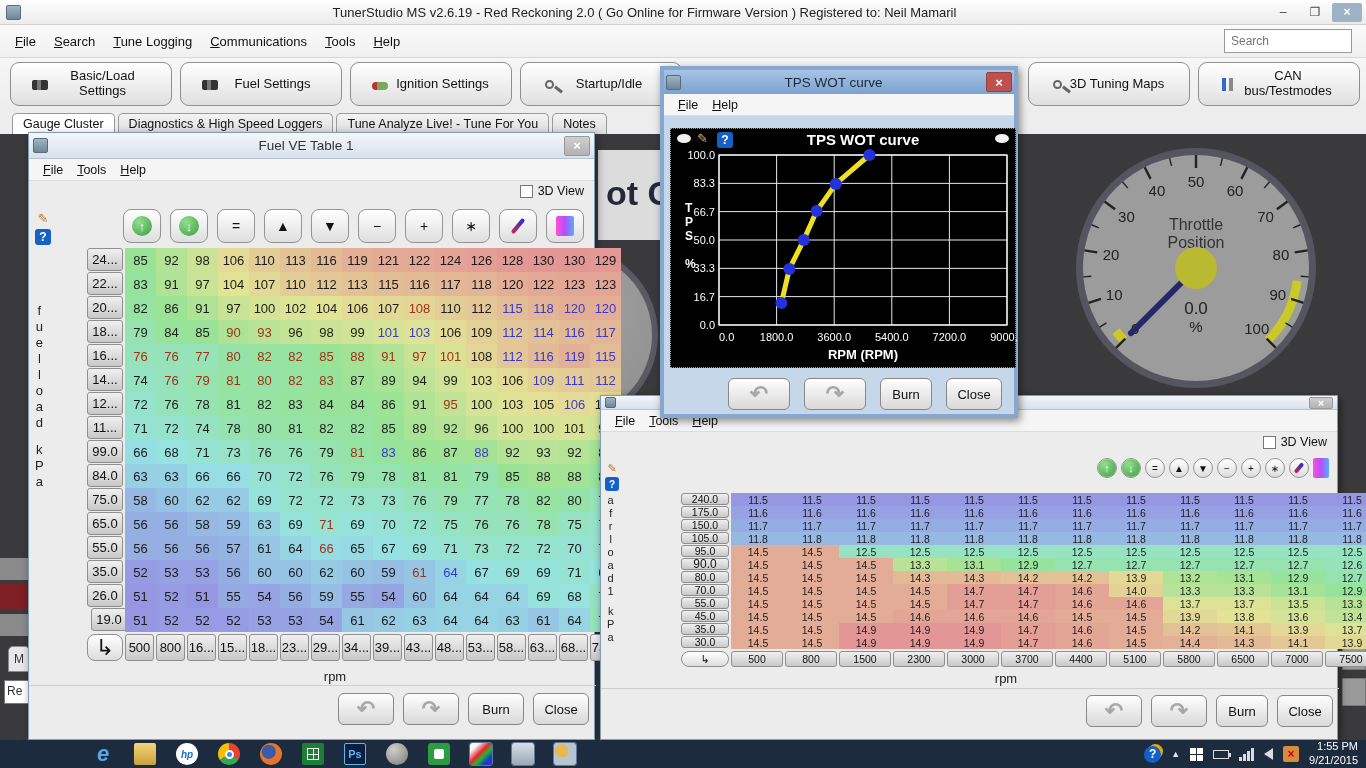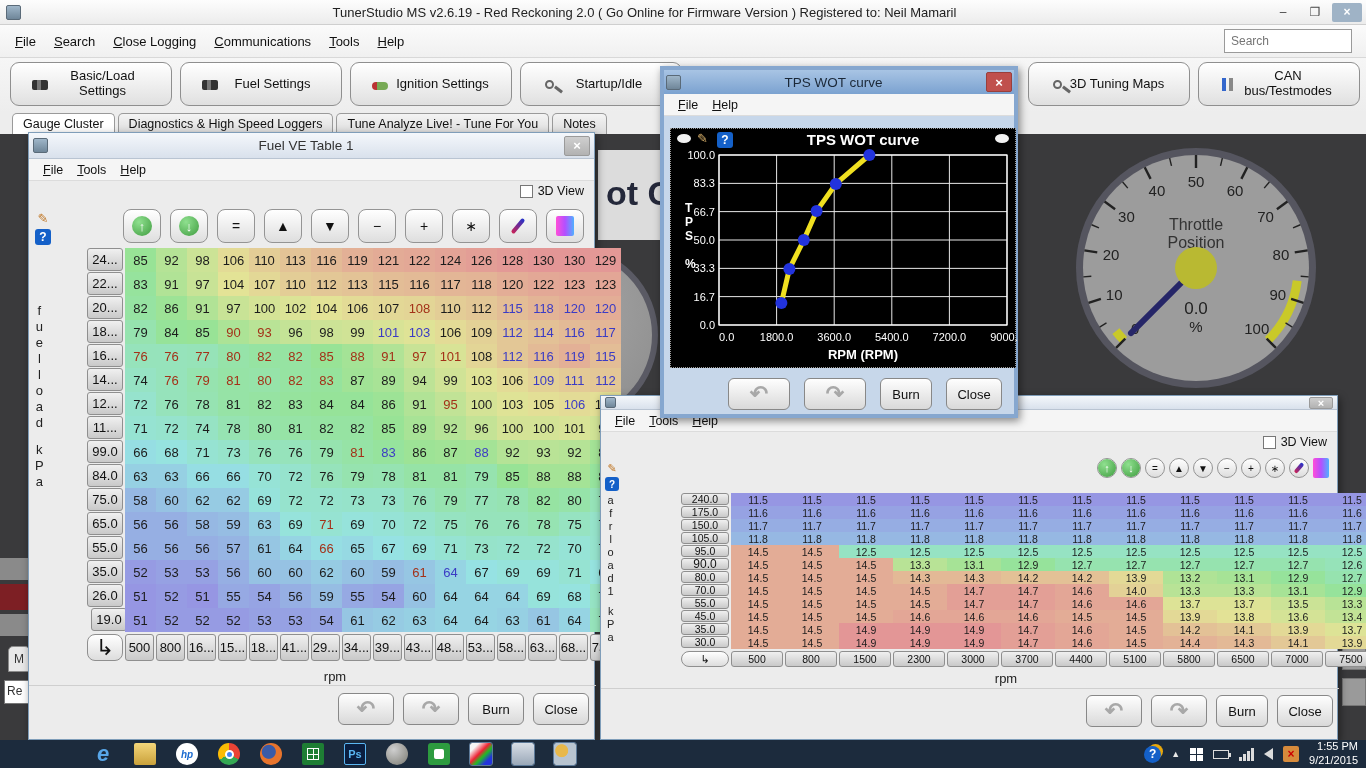--- a/index.html
+++ b/index.html
@@ -133,21 +133,21 @@
   <div id="app-icon"></div>
   <div id="main-title">TunerStudio MS v2.6.19 - Red Reckoning 2.0 ( Go Online for Firmware Version ) Registered to: Neil Mamaril</div>
   <div class="cap-btn">–</div>
   <div class="cap-btn">❐</div>
   <div class="cap-btn" id="btn-close-main">×</div>
 </div>
 
 <div id="menubar" class="abs">
     <span class="menu-item u1">File</span>
     <span class="menu-item u1">Search</span>
-    <span class="menu-item u1">Close Logging</span>
+    <span class="menu-item u1">Tune Logging</span>
     <span class="menu-item u1">Communications</span>
     <span class="menu-item u1">Tools</span>
     <span class="menu-item u1">Help</span>
   </div>
 <input id="search-box" class="abs" style="top: 29px;" placeholder="Search">
 
 <div id="toolbar" class="abs">
     <div class="tool-btn u1" style="left: 180px;">
       <span class="ic ic-plug"></span>
       <span style="width: 96px;">Fuel Settings</span>
@@ -558,21 +558,21 @@
       <div class="cell abs" style="left: 410px; top: 360px; width: 31px; height: 24px; font-size: 13px; background: rgb(150, 208, 227); color: rgb(28, 28, 28);">63</div>
       <div class="cell abs" style="left: 441px; top: 360px; width: 31px; height: 24px; font-size: 13px; background: rgb(150, 198, 227); color: rgb(28, 28, 28);">61</div>
       <div class="cell abs" style="left: 472px; top: 360px; width: 31px; height: 24px; font-size: 13px; background: rgb(150, 212, 227); color: rgb(28, 28, 28);">64</div>
       <div class="cell abs" style="left: 503px; top: 360px; width: 31px; height: 24px; font-size: 13px; background: rgb(150, 227, 187); color: rgb(28, 28, 28);">76</div>
       <div class="hdr-btn abs" style="left: 0px; top: 386px; width: 36px; height: 27px; font-size: 22px; border-radius: 8px; background: linear-gradient(rgb(255, 255, 255), rgb(221, 221, 221));">↳</div>
       <div class="hdr-btn abs" style="left: 38px; top: 386px; width: 29px; height: 27px; font-size: 13px;">500</div>
       <div class="hdr-btn abs" style="left: 69px; top: 386px; width: 29px; height: 27px; font-size: 13px;">800</div>
       <div class="hdr-btn abs" style="left: 100px; top: 386px; width: 29px; height: 27px; font-size: 13px;">16...</div>
       <div class="hdr-btn abs" style="left: 131px; top: 386px; width: 29px; height: 27px; font-size: 13px;">15...</div>
       <div class="hdr-btn abs" style="left: 162px; top: 386px; width: 29px; height: 27px; font-size: 13px;">18...</div>
-      <div class="hdr-btn abs" style="left: 193px; top: 386px; width: 29px; height: 27px; font-size: 13px;">41...</div>
+      <div class="hdr-btn abs" style="left: 193px; top: 386px; width: 29px; height: 27px; font-size: 13px;">23...</div>
       <div class="hdr-btn abs" style="left: 224px; top: 386px; width: 29px; height: 27px; font-size: 13px;">29...</div>
       <div class="hdr-btn abs" style="left: 255px; top: 386px; width: 29px; height: 27px; font-size: 13px;">34...</div>
       <div class="hdr-btn abs" style="left: 286px; top: 386px; width: 29px; height: 27px; font-size: 13px;">39...</div>
       <div class="hdr-btn abs" style="left: 317px; top: 386px; width: 29px; height: 27px; font-size: 13px;">43...</div>
       <div class="hdr-btn abs" style="left: 348px; top: 386px; width: 29px; height: 27px; font-size: 13px;">48...</div>
       <div class="hdr-btn abs" style="left: 379px; top: 386px; width: 29px; height: 27px; font-size: 13px;">53...</div>
       <div class="hdr-btn abs" style="left: 410px; top: 386px; width: 29px; height: 27px; font-size: 13px;">58...</div>
       <div class="hdr-btn abs" style="left: 441px; top: 386px; width: 29px; height: 27px; font-size: 13px;">63...</div>
       <div class="hdr-btn abs" style="left: 472px; top: 386px; width: 29px; height: 27px; font-size: 13px;">68...</div>
       <div class="hdr-btn abs" style="left: 503px; top: 386px; width: 29px; height: 27px; font-size: 13px;">73...</div>

